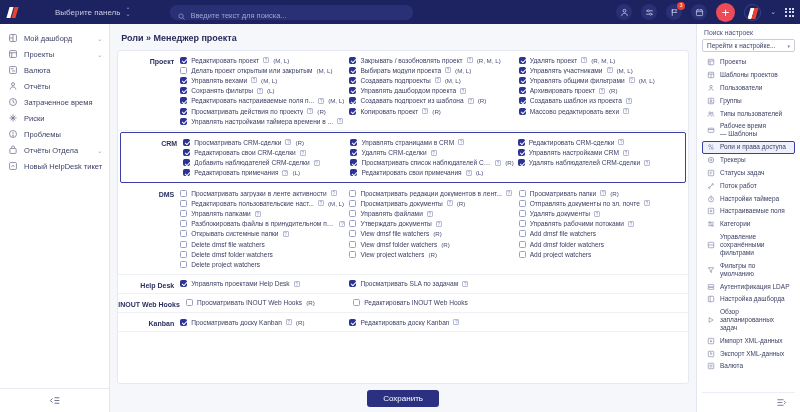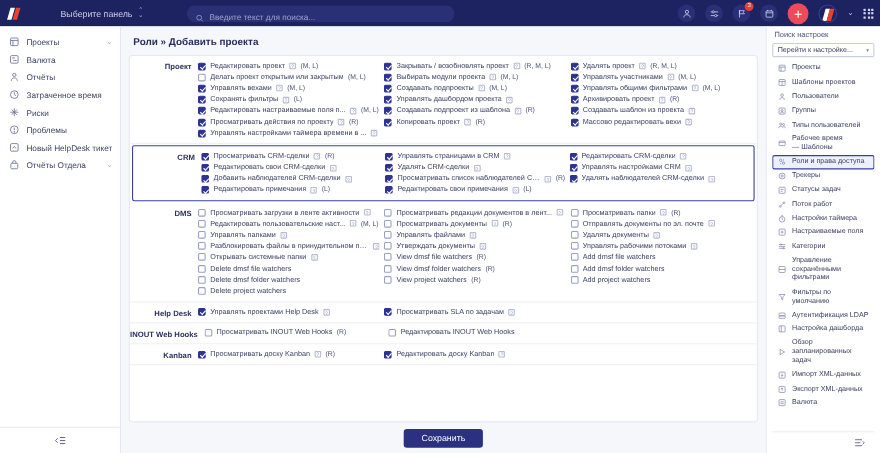--- a/index.html
+++ b/index.html
@@ -292,20 +292,31 @@
 </div>
 
 <div class="shell">
 
   <div class="lsb">
     <div class="lsb-items" id="lsb-items">
         <div class="lsb-item">
           <span class="ic">
             <svg width="10" height="10" viewBox="0 0 16 16" fill="none" stroke="#6b7093" stroke-width="1.2">
               <rect x="2.5" y="2.5" width="11" height="11" rx="1.6"></rect>
+              <line x1="8" y1="2.5" x2="8" y2="13.5"></line>
+              <line x1="2.5" y1="8" x2="8" y2="8"></line>
+            </svg>
+          </span>
+          <span class="lb">Мой дашборд</span>
+          <span class="cv">⌄</span>
+        </div>
+        <div class="lsb-item">
+          <span class="ic">
+            <svg width="10" height="10" viewBox="0 0 16 16" fill="none" stroke="#6b7093" stroke-width="1.2">
+              <rect x="2.5" y="2.5" width="11" height="11" rx="1.6"></rect>
               <line x1="2.5" y1="6" x2="13.5" y2="6"></line>
               <line x1="6" y1="6" x2="6" y2="13.5"></line>
             </svg>
           </span>
           <span class="lb">Проекты</span>
           <span class="cv">⌄</span>
         </div>
         <div class="lsb-item">
           <span class="ic">
             <svg width="10" height="10" viewBox="0 0 16 16" fill="none" stroke="#6b7093" stroke-width="1.2">
@@ -348,49 +359,49 @@
               <circle cx="8" cy="8" r="5.6"></circle>
               <line x1="8" y1="5" x2="8" y2="8.6"></line>
               <circle cx="8" cy="11" r="0.6" fill="#6b7093"></circle>
             </svg>
           </span>
           <span class="lb">Проблемы</span>
         </div>
         <div class="lsb-item">
           <span class="ic">
             <svg width="10" height="10" viewBox="0 0 16 16" fill="none" stroke="#6b7093" stroke-width="1.2">
-              <rect x="2.5" y="2.5" width="11" height="11" rx="1.6"></rect>
-              <path d="M5.6 9.4L8 6.6l2.4 2.8"></path>
-            </svg>
-          </span>
-          <span class="lb">Новый HelpDesk тикет</span>
-        </div>
-        <div class="lsb-item">
-          <span class="ic">
-            <svg width="10" height="10" viewBox="0 0 16 16" fill="none" stroke="#6b7093" stroke-width="1.2">
               <rect x="3" y="5.5" width="10" height="8" rx="1.4"></rect>
               <path d="M5.6 5.5V4a2.4 2.4 0 014.8 0v1.5"></path>
             </svg>
           </span>
           <span class="lb">Отчёты Отдела</span>
           <span class="cv">⌄</span>
+        </div>
+        <div class="lsb-item">
+          <span class="ic">
+            <svg width="10" height="10" viewBox="0 0 16 16" fill="none" stroke="#6b7093" stroke-width="1.2">
+              <rect x="2.5" y="2.5" width="11" height="11" rx="1.6"></rect>
+              <path d="M5.6 9.4L8 6.6l2.4 2.8"></path>
+            </svg>
+          </span>
+          <span class="lb">Новый HelpDesk тикет</span>
         </div>
       </div>
     <div class="lsb-foot">
       <svg width="11" height="11" viewBox="0 0 16 16">
           <line x1="8" y1="4" x2="15" y2="4" stroke="#5d6385" stroke-width="1.3"></line>
           <line x1="8" y1="8" x2="15" y2="8" stroke="#5d6385" stroke-width="1.3"></line>
           <line x1="8" y1="12" x2="15" y2="12" stroke="#5d6385" stroke-width="1.3"></line>
           <path d="M5 5 2 8l3 3" fill="none" stroke="#5d6385" stroke-width="1.3"></path>
         </svg>
     </div>
   </div>
 
   <div class="main">
-    <div class="crumb">Роли » Добавить проекта</div>
+    <div class="crumb">Роли » Менеджер проекта</div>
     <div class="card">
       <div id="groups">
           <div class="grp">
             <div class="grp-title">Проект</div>
             <div class="cols">
               <div class="col">
                 <div class="perm">
                   <span class="cb on"></span>
                   <span class="ptxt">Редактировать проект</span>
                   <span class="qm">?</span>

